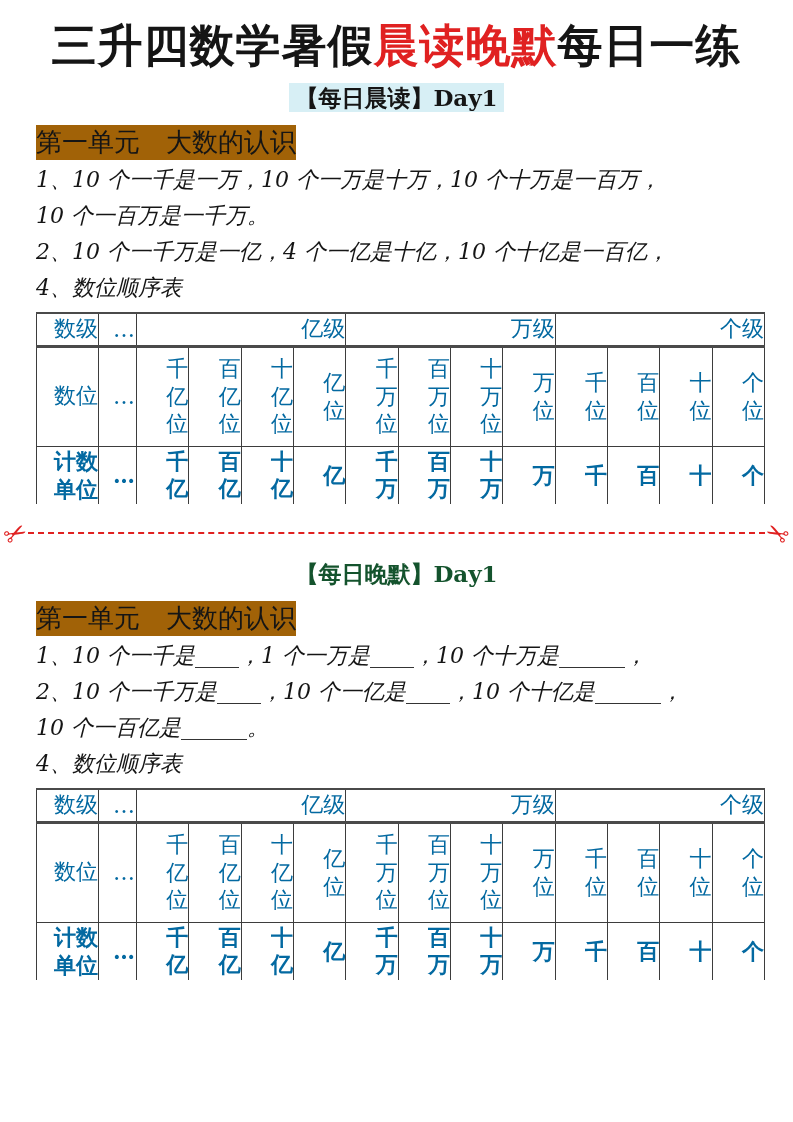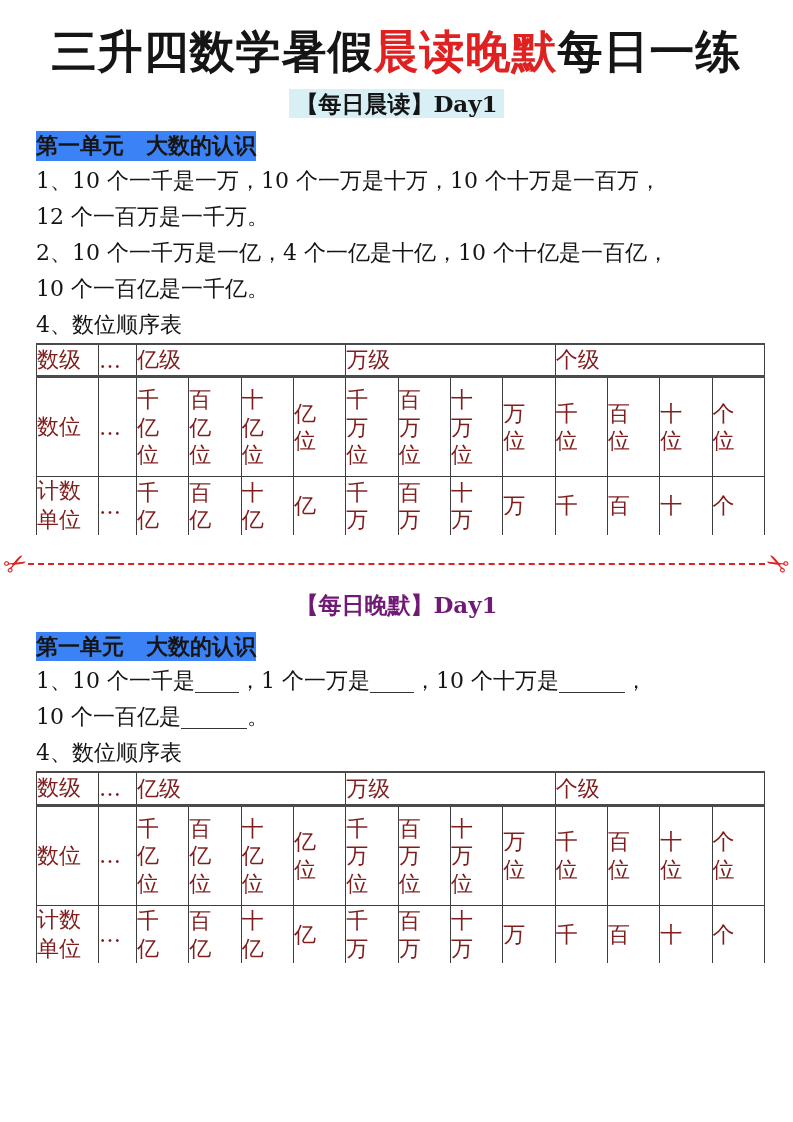--- a/index.html
+++ b/index.html
@@ -2,42 +2,42 @@
 <html><head>
 <meta charset="utf-8">
 <style>
   html,body{margin:0;padding:0;background:#ffffff;}
   .page{
     width:793px;height:1122px;background:#ffffff;overflow:hidden;
     font-family:"DejaVu Serif","Liberation Serif",serif;color:#151515;
     position:relative;box-sizing:border-box;
   }
   .page-title{
-    padding-top:24px;text-align:center;font-size:45px;font-weight:bold;
+    padding-top:18px;text-align:center;font-size:45px;font-weight:bold;
     letter-spacing:1px;line-height:1.25;white-space:nowrap;
   }
   .red{color:#e02121;}
   .section-header{margin-top:9px;text-align:center;font-size:23px;font-weight:bold;line-height:1.3;}
   .badge-cyan{background:#d7eff5;padding:1px 6px;}
-  .evening-header-text{color:#701a75;}
+  .evening-header-text{color:#14532d;}
   .content{margin:4px 28px 0 36px;}
   .unit-title{
-    font-size:22px;font-weight:bold;margin:8px 0 2px;display:inline-block;
-    background:#3b82f6;line-height:1.35;
-  }
-  .text-line{font-size:22px;line-height:36px;white-space:nowrap;}
+    font-size:26px;font-weight:normal;margin:8px 0 2px;display:inline-block;
+    background:#a16207;line-height:1.35;
+  }
+  .text-line{font-size:22px;line-height:36px;white-space:nowrap;font-style:italic;}
   table.pv{
     border-collapse:collapse;table-layout:fixed;width:100%;
-    font-size:22px;text-align:left;color:#7f1d1d;
+    margin-top:6px;font-size:22px;text-align:right;color:#0369a1;
   }
   table.pv td{border:1.6px solid #3d3d3d;padding:0;vertical-align:middle;}
   table.pv tr.r1{height:33px;}
   table.pv tr.r1 td{border-bottom:3px solid #4a4a4a;border-top:2.4px solid #4a4a4a;}
   table.pv tr.r2{height:100px;}
-  table.pv tr.r3{height:58px;}
+  table.pv tr.r3{height:58px;font-weight:bold;}
   table.pv tr.r3 td{border-bottom:none;}
   col.c-label{width:62px;}
   col.c-dots{width:38px;}
   .rowlabel{display:inline-block;width:2.2em;word-break:break-all;line-height:1.3;}
   .cellstack{display:inline-block;width:1.12em;word-break:break-all;line-height:1.25;}
   .dots{font-size:22px;letter-spacing:1px;}
   .cut-divider{display:flex;align-items:center;margin:12px 4px 2px 4px;height:34px;}
   .cut-line{flex:1;border-top:2px dashed #e02121;margin:0 1px;height:0;}
   .scissors{color:#e02121;font-size:27px;line-height:1;display:inline-block;}
   .scissors.left{transform:rotate(-28deg);}
@@ -50,23 +50,22 @@
 
   <div class="page-title"><span>三升四数学暑假</span><span class="red">晨读晚默</span><span>每日一练</span></div>
 
   <div class="section-header">
     <span class="badge-cyan">【每日晨读】Day1</span>
   </div>
 
   <div class="content">
     <div><span class="unit-title">第一单元　大数的认识</span></div>
     <div class="text-line">1、10 个一千是一万，10 个一万是十万，10 个十万是一百万，</div>
-    <div class="text-line">12 个一百万是一千万。</div>
+    <div class="text-line">10 个一百万是一千万。</div>
     <div class="text-line">2、10 个一千万是一亿，4 个一亿是十亿，10 个十亿是一百亿，</div>
-    <div class="text-line">10 个一百亿是一千亿。</div>
     <div class="text-line">4、数位顺序表</div>
 
     <table class="pv">
       <colgroup>
         <col class="c-label">
           <col class="c-dots">
         <col>
           <col>
           <col>
           <col>
@@ -129,20 +128,21 @@
     <span class="scissors right">✂</span>
   </div>
 
   <div class="section-header">
     <span class="evening-header-text">【每日晚默】Day1</span>
   </div>
 
   <div class="content">
     <div><span class="unit-title">第一单元　大数的认识</span></div>
     <div class="text-line">1、10 个一千是____，1 个一万是____，10 个十万是______，</div>
+    <div class="text-line">2、10 个一千万是____，10 个一亿是____，10 个十亿是______，</div>
     <div class="text-line">10 个一百亿是______。</div>
     <div class="text-line">4、数位顺序表</div>
 
     <table class="pv">
       <colgroup>
         <col class="c-label">
           <col class="c-dots">
         <col>
           <col>
           <col>

